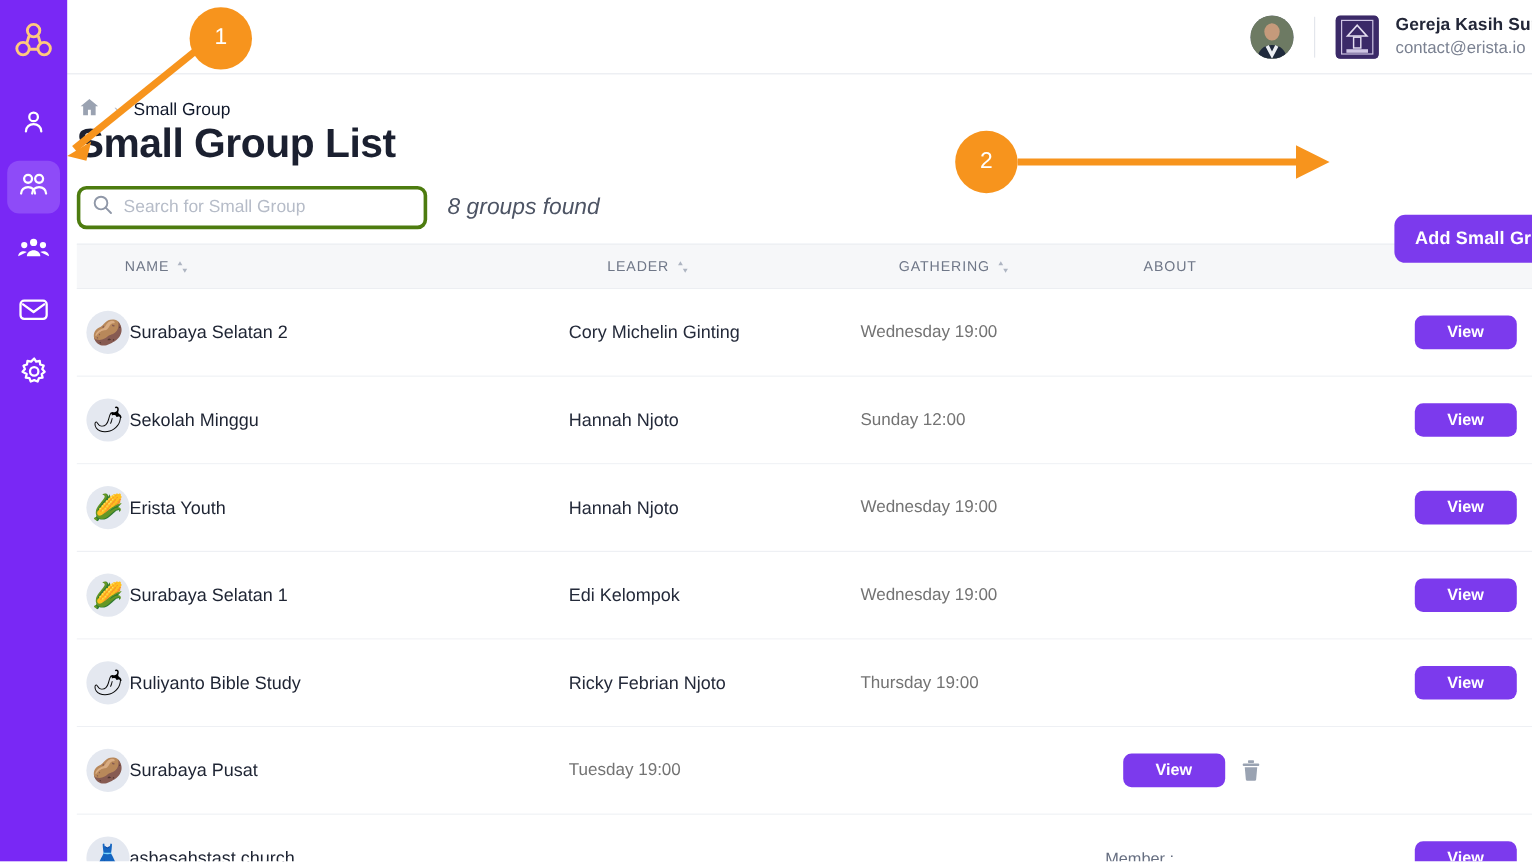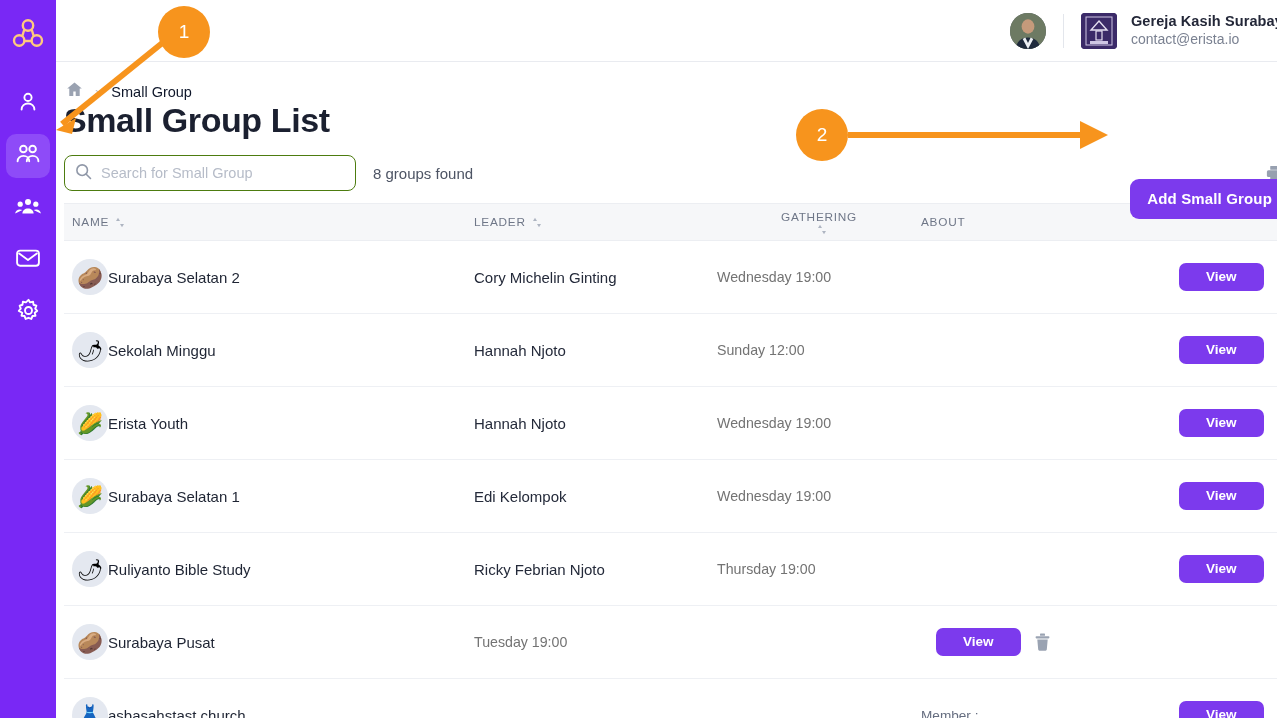--- a/index.html
+++ b/index.html
@@ -88,33 +88,33 @@
     padding-left: 8px;
     margin-top: 1px;
   }
 
   .toolbar {
     display: flex; align-items: center;
     padding-left: 8px; margin-top: 15px;
   }
   .search-box {
     width: 292px; height: 36px;
-    border: 1px solid #4d7c0f; border-radius: 8px;
+    border: 3px solid #4d7c0f; border-radius: 8px;
     display: flex; align-items: center;
     padding: 0 10px;
     background: #fff;
   }
   .search-input {
     border: none; outline: none; background: transparent;
     font-family: "Liberation Sans", sans-serif;
     font-size: 14.5px; color: #3a4050;
     margin-left: 9px; width: 232px;
   }
   .search-input::placeholder { color: #b6bcc8; }
-  .groups-found { font-size: 15px; color: #4d5464; margin-left: 17px; }
+  .groups-found { font-size: 19px; color: #4d5464; margin-left: 17px; font-style: italic; }
   .print-btn { margin-left: auto; margin-right: 5px; cursor: pointer; display:flex; }
 
   
   .table-wrap {
     margin-top: 12px;
     margin-left: 8px;
     position: relative;
     height: 100%;
   }
   .thead {
@@ -123,23 +123,23 @@
     border-top: 1px solid #eceef2;
     border-bottom: 1px solid #eceef2;
     display: flex; align-items: center;
   }
   .th {
     font-size: 11.8px; font-weight: normal; color: #6f7788;
     letter-spacing: .75px;
     display: flex; align-items: center;
   }
   .sort-ico { margin-left: 6px; display: inline-flex; }
-  .col-name    { width: 410px; padding-left: 8px; }
+  .col-name    { width: 410px; padding-left: 8px; margin-left: 32px; }
   .col-leader  { width: 243px; }
-  .col-gather  { width: 204px; flex-direction: column; }
+  .col-gather  { width: 204px; }
   .col-about   { width: 258px; }
   .col-actions { width: 110px; display: flex; align-items: center; justify-content: flex-start; }
 
   .tbody { }
   .row {
     height: 73px;
     display: flex; align-items: center;
     border-bottom: 1px solid #eef0f4;
     background: #fff;
   }

